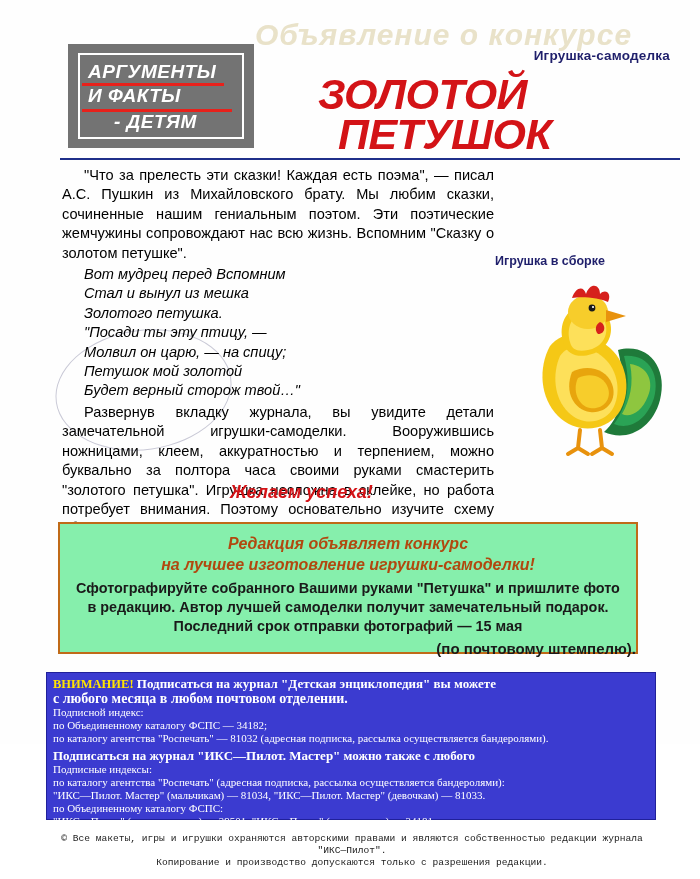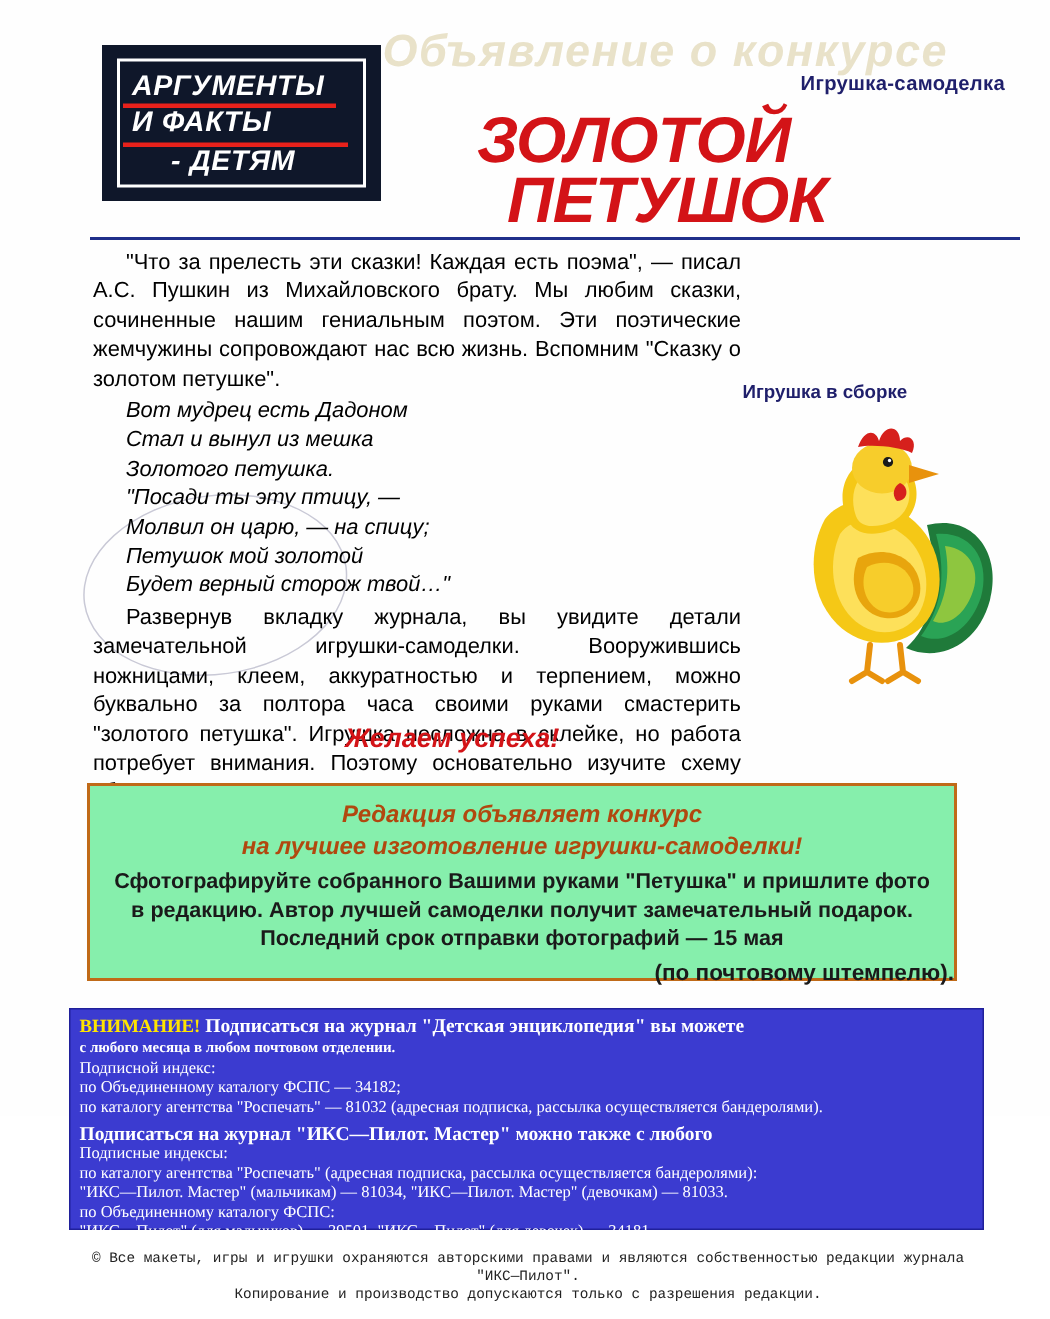--- a/index.html
+++ b/index.html
@@ -33,24 +33,24 @@
     font-weight: bold;
     font-style: italic;
     letter-spacing: 1px;
     overflow: hidden;
     white-space: nowrap;
   }
   
   .logo-box {
     position: absolute;
     left: 68px;
-    top: 30px;
+    top: 44px;
     width: 186px;
     height: 104px;
-    background: #0f172a;
+    background: #737373;
     border: 0;
   }
   .logo-inner {
     position: absolute;
     left: 10px;
     top: 9px;
     right: 10px;
     bottom: 9px;
     border: 2px solid #ffffff;
   }
@@ -224,21 +224,21 @@
   }
   .subs-l1 {
     font-family: "Liberation Serif", serif;
     font-weight: bold;
     font-size: 13px;
     line-height: 14.5px;
   }
   .subs-l1b {
     font-family: "Liberation Serif", serif;
     font-weight: bold;
-    font-size: 10px;
+    font-size: 14px;
     line-height: 14.5px;
   }
   .subs-sm {
     font-family: "Liberation Serif", serif;
     font-size: 11px;
     line-height: 13px;
   }
   .subs-bold {
     font-family: "Liberation Serif", serif;
     font-weight: bold;
@@ -282,21 +282,21 @@
     <span class="l2">ПЕТУШОК</span>
   </div>
 
   <div class="rule"></div>
 
   <div class="ellipse-ghost"></div>
 
   <div class="body-text">
     <p class="indent">"Что за прелесть эти сказки! Каждая есть поэма", — писал А.С. Пушкин из Михайловского брату. Мы любим сказки, сочиненные нашим гениальным поэтом. Эти поэтические жемчужины сопровождают нас всю жизнь. Вспомним "Сказку о золотом петушке".</p>
     <div class="verse">
-      <div>Вот мудрец есть Дадоном</div>
+      <div>Вот мудрец перед Вспомним</div>
       <div>Стал и вынул из мешка</div>
       <div>Золотого петушка.</div>
       <div>"Посади ты эту птицу, —</div>
       <div>Молвил он царю, — на спицу;</div>
       <div>Петушок мой золотой</div>
       <div>Будет верный сторож твой…"</div>
     </div>
     <p class="indent">Развернув вкладку журнала, вы увидите детали замечательной игрушки-самоделки. Вооружившись ножницами, клеем, аккуратностью и терпением, можно буквально за полтора часа своими руками смастерить "золотого петушка". Игрушка несложна в склейке, но работа потребует внимания. Поэтому основательно изучите схему сборки — и за дело.</p>
   </div>
 

